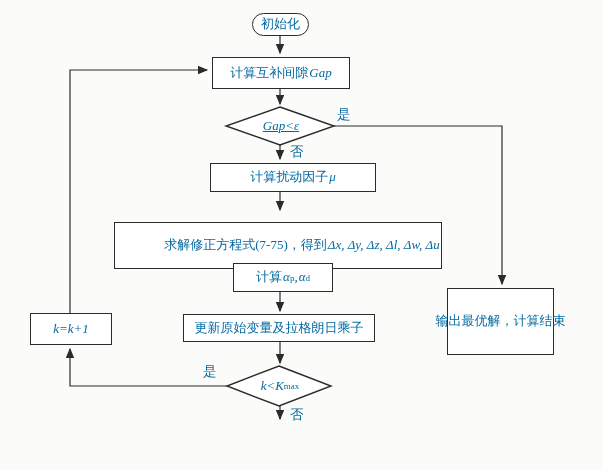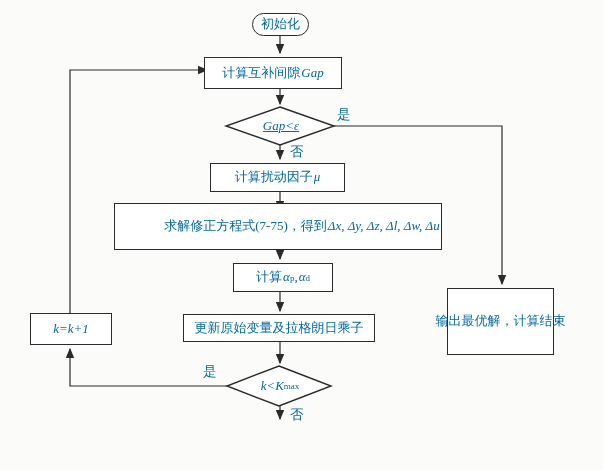--- a/index.html
+++ b/index.html
@@ -54,35 +54,35 @@
     <path d="M70,313 L70,70 L207,70" stroke="#2b2b2b" stroke-width="1.2" fill="none" marker-end="url(#arr)"></path>
 
     <polygon points="280,107 334,126 280,145 226,126" fill="#ffffff" stroke="#2b2b2b" stroke-width="1.4"></polygon>
     <polygon points="279,366 331,386 279,406 227,386" fill="#ffffff" stroke="#2b2b2b" stroke-width="1.4"></polygon>
   </svg>
 
   <div class="node terminator" style="left:252px;top:13px;width:57px;height:23px;">
     <span>初始化</span>
   </div>
 
-  <div class="node" style="left:204px;top:57px;width:138px;height:32px;">
+  <div class="node" style="left:212px;top:57px;width:138px;height:32px;">
     <span>计算互补间隙</span>
       <i class="mathpad">Gap</i>
   </div>
 
   <div class="dtext" style="left:236px;top:113px;width:90px;height:26px;text-decoration:underline;">
     <i>Gap&lt;ε</i>
   </div>
 
-  <div class="node" style="left:210px;top:163px;width:135px;height:29px;">
+  <div class="node" style="left:210px;top:163px;width:166px;height:29px;">
     <span>计算扰动因子</span>
       <i class="mathpad">μ</i>
   </div>
 
-  <div class="node" style="left:114px;top:203px;width:328px;height:47px;padding-left:48px;">
+  <div class="node" style="left:114px;top:222px;width:328px;height:47px;padding-left:48px;">
     <span>求解修正方程式(7-75)，得到</span>
       <i class="mathpad">Δx, Δy, Δz, Δl, Δw, Δu</i>
   </div>
 
   <div class="node" style="left:233px;top:263px;width:100px;height:29px;">
     <span>计算</span>
       <i class="mathpad">α</i>
       <sub>p</sub>
       <span>,</span>
       <i class="mathpad">α</i>

